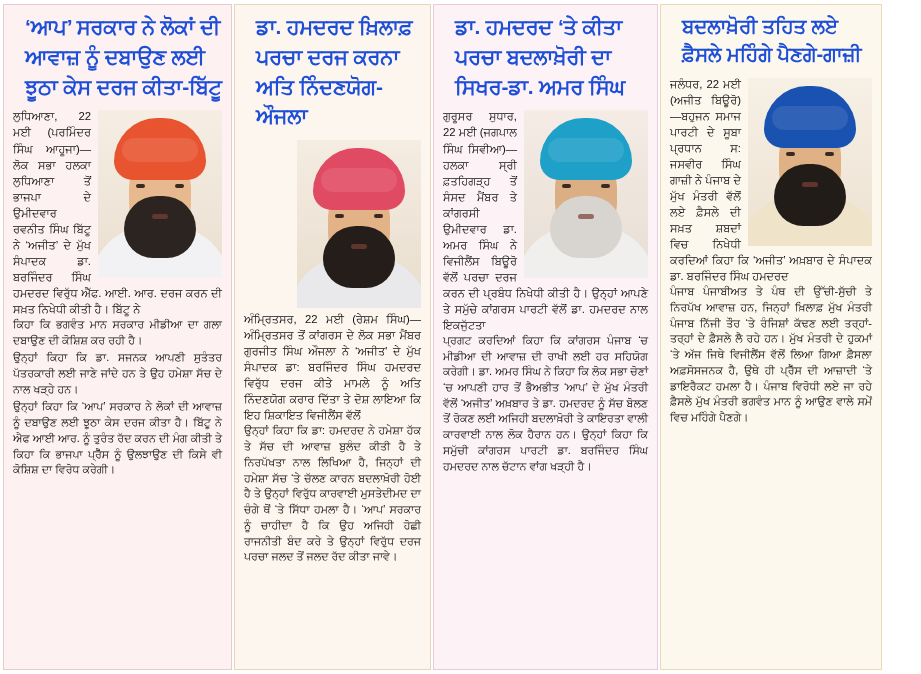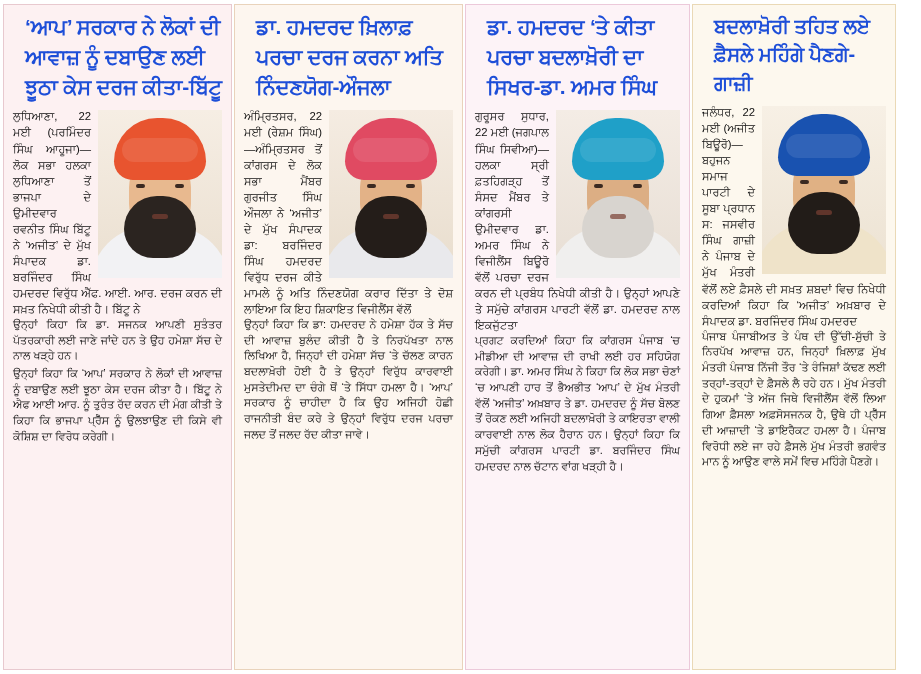--- a/index.html
+++ b/index.html
@@ -28,33 +28,33 @@
     box-sizing: border-box;
     padding: 7px 9px 8px 9px;
     overflow: hidden;
   }
   .col-1 {
     width: 229px;
     background: #fdf1f2;
     border: 1px solid #e8c9cf;
   }
   .col-2 {
-    width: 229px;
+    width: 197px;
     background: #fdf6ef;
     border: 1px solid #e9d3bb;
     margin-left: 2px;
   }
   .col-3 {
     width: 225px;
     background: #fdf3f7;
     border: 1px solid #ecc9da;
     margin-left: 2px;
   }
   .col-4 {
-    width: 204px;
+    width: 222px;
     background: #fdf8ee;
     border: 1px solid #ead9b6;
     margin-left: 2px;
   }
   .headline {
     font-family: "Liberation Sans", sans-serif;
     font-weight: bold;
     font-size: 21px;
     line-height: 1.42;
     color: #1d4ed8;
@@ -199,20 +199,21 @@
           <div class="pt-beard" style="background:#2b2420"></div>
           <div class="pt-mouth"></div>
           <div class="pt-eye l"></div>
           <div class="pt-eye r"></div>
           <div class="pt-turban" style="background:#e8542f"></div>
         </div>
       </div>
       <p class="dateline">ਲੁਧਿਆਣਾ, 22 ਮਈ (ਪਰਮਿੰਦਰ ਸਿੰਘ ਆਹੂਜਾ)—ਲੋਕ ਸਭਾ ਹਲਕਾ ਲੁਧਿਆਣਾ ਤੋਂ ਭਾਜਪਾ ਦੇ ਉਮੀਦਵਾਰ ਰਵਨੀਤ ਸਿੰਘ ਬਿੱਟੂ ਨੇ ‘ਅਜੀਤ’ ਦੇ ਮੁੱਖ ਸੰਪਾਦਕ ਡਾ. ਬਰਜਿੰਦਰ ਸਿੰਘ ਹਮਦਰਦ ਵਿਰੁੱਧ ਐੱਫ. ਆਈ. ਆਰ. ਦਰਜ ਕਰਨ ਦੀ ਸਖ਼ਤ ਨਿਖੇਧੀ ਕੀਤੀ ਹੈ। ਬਿੱਟੂ ਨੇ</p>
     </div>
     <div class="body-text">
+      <p>ਕਿਹਾ ਕਿ ਭਗਵੰਤ ਮਾਨ ਸਰਕਾਰ ਮੀਡੀਆ ਦਾ ਗਲਾ ਦਬਾਉਣ ਦੀ ਕੋਸ਼ਿਸ਼ ਕਰ ਰਹੀ ਹੈ।</p>
       <p>ਉਨ੍ਹਾਂ ਕਿਹਾ ਕਿ ਡਾ. ਸਜਨਕ ਆਪਣੀ ਸੁਤੰਤਰ ਪੱਤਰਕਾਰੀ ਲਈ ਜਾਣੇ ਜਾਂਦੇ ਹਨ ਤੇ ਉਹ ਹਮੇਸ਼ਾ ਸੱਚ ਦੇ ਨਾਲ ਖੜ੍ਹੇ ਹਨ।</p>
       <p>ਉਨ੍ਹਾਂ ਕਿਹਾ ਕਿ ‘ਆਪ’ ਸਰਕਾਰ ਨੇ ਲੋਕਾਂ ਦੀ ਆਵਾਜ਼ ਨੂੰ ਦਬਾਉਣ ਲਈ ਝੂਠਾ ਕੇਸ ਦਰਜ ਕੀਤਾ ਹੈ। ਬਿੱਟੂ ਨੇ ਐਫ ਆਈ ਆਰ. ਨੂੰ ਤੁਰੰਤ ਰੱਦ ਕਰਨ ਦੀ ਮੰਗ ਕੀਤੀ ਤੇ ਕਿਹਾ ਕਿ ਭਾਜਪਾ ਪ੍ਰੈੱਸ ਨੂੰ ਉਲਝਾਉਣ ਦੀ ਕਿਸੇ ਵੀ ਕੋਸ਼ਿਸ਼ ਦਾ ਵਿਰੋਧ ਕਰੇਗੀ।</p>
     </div>
   </div>
 
   <div class="column col-2">
     <h2 class="headline">ਡਾ. ਹਮਦਰਦ ਖ਼ਿਲਾਫ਼ ਪਰਚਾ ਦਰਜ ਕਰਨਾ ਅਤਿ ਨਿੰਦਣਯੋਗ-ਔਜਲਾ</h2>
     <div class="clearfix">
       <div class="portrait-wrap">
         <div class="portrait">

